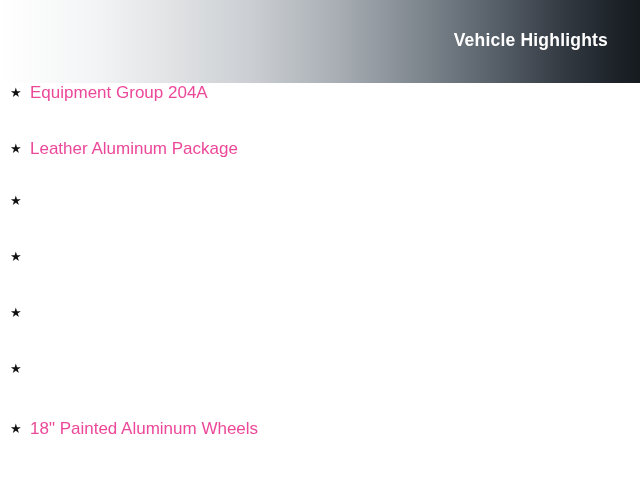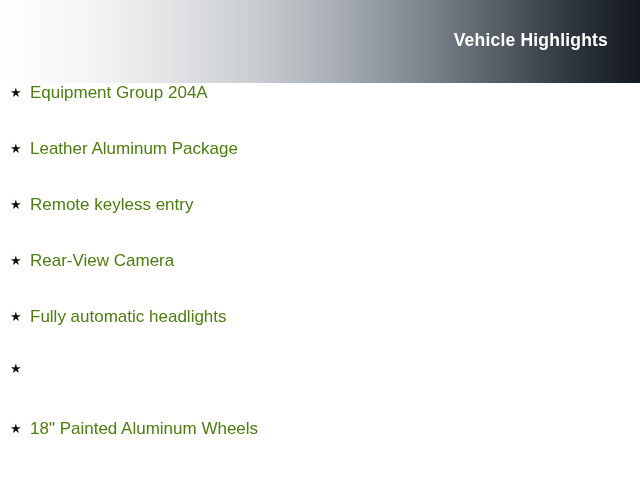--- a/index.html
+++ b/index.html
@@ -66,21 +66,21 @@
     flex: 0 0 20px;
     font-size: 13px;
     color: #111111;
     line-height: 1;
     text-align: left;
     position: relative;
     top: -1px;
   }
   .highlight-text {
     font-size: 17px;
-    color: #4d7c0f;
+    color: #ec4899;
     white-space: nowrap;
   }
 </style>
 </head>
 <body>
 
 <div class="page">
 
   <div class="header-bar">
     <div class="header-title">Vehicle Highlights</div>
@@ -90,29 +90,26 @@
     <li class="highlight-row">
       <span class="bullet-star">★</span>
       <span class="highlight-text">Equipment Group 204A</span>
     </li>
     <li class="highlight-row">
       <span class="bullet-star">★</span>
       <span class="highlight-text">Leather Aluminum Package</span>
     </li>
     <li class="highlight-row">
       <span class="bullet-star">★</span>
-      <span class="highlight-text">Remote keyless entry</span>
     </li>
     <li class="highlight-row">
       <span class="bullet-star">★</span>
-      <span class="highlight-text">Rear-View Camera</span>
     </li>
     <li class="highlight-row">
       <span class="bullet-star">★</span>
-      <span class="highlight-text">Fully automatic headlights</span>
     </li>
     <li class="highlight-row">
       <span class="bullet-star">★</span>
     </li>
     <li class="highlight-row">
       <span class="bullet-star">★</span>
       <span class="highlight-text">18" Painted Aluminum Wheels</span>
     </li>
   </ul>
 

